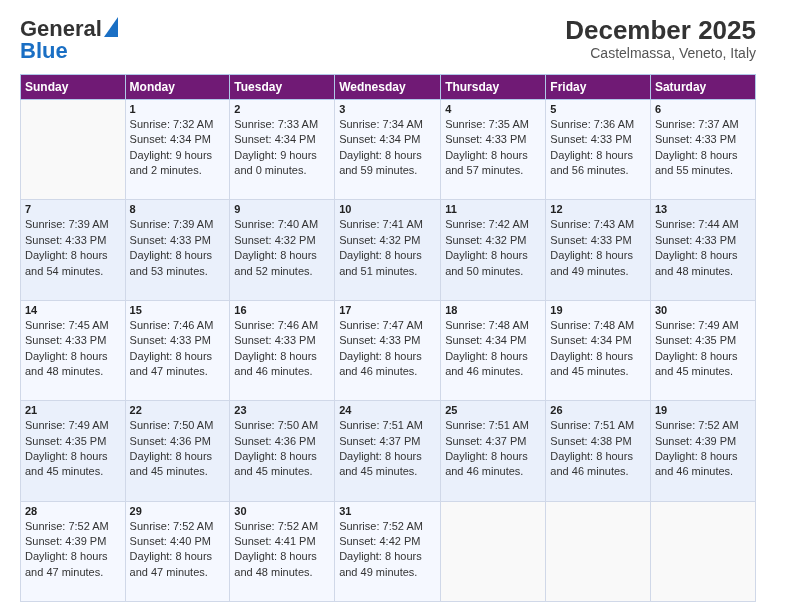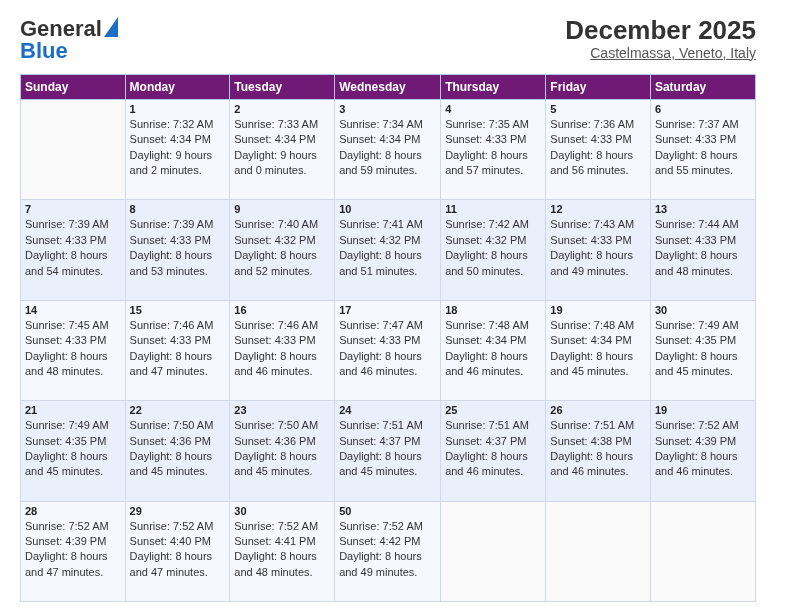--- a/index.html
+++ b/index.html
@@ -33,21 +33,20 @@
     }
     .month-title {
       font-size: 26px;
       font-weight: bold;
       color: #333;
       line-height: 1.1;
     }
     .location {
       font-size: 14px;
       color: #555;
-      text-decoration: underline;
     }
     .calendar {
       width: 100%;
       border-collapse: collapse;
       flex: 1;
     }
     .calendar th {
       background-color: #701a75;
       color: #fff;
       font-size: 12px;
@@ -257,21 +256,21 @@
           </td>
           <td>
             <span class="day-number">29</span>
             <div class="day-info">Sunrise: 7:52 AM<br>Sunset: 4:40 PM<br>Daylight: 8 hours and 47 minutes.</div>
           </td>
           <td>
             <span class="day-number">30</span>
             <div class="day-info">Sunrise: 7:52 AM<br>Sunset: 4:41 PM<br>Daylight: 8 hours and 48 minutes.</div>
           </td>
           <td>
-            <span class="day-number">50</span>
+            <span class="day-number">31</span>
             <div class="day-info">Sunrise: 7:52 AM<br>Sunset: 4:42 PM<br>Daylight: 8 hours and 49 minutes.</div>
           </td>
           <td class="empty-cell"></td>
           <td class="empty-cell"></td>
           <td class="empty-cell"></td>
         </tr>
       </tbody>
   </table>
 </div>
 

